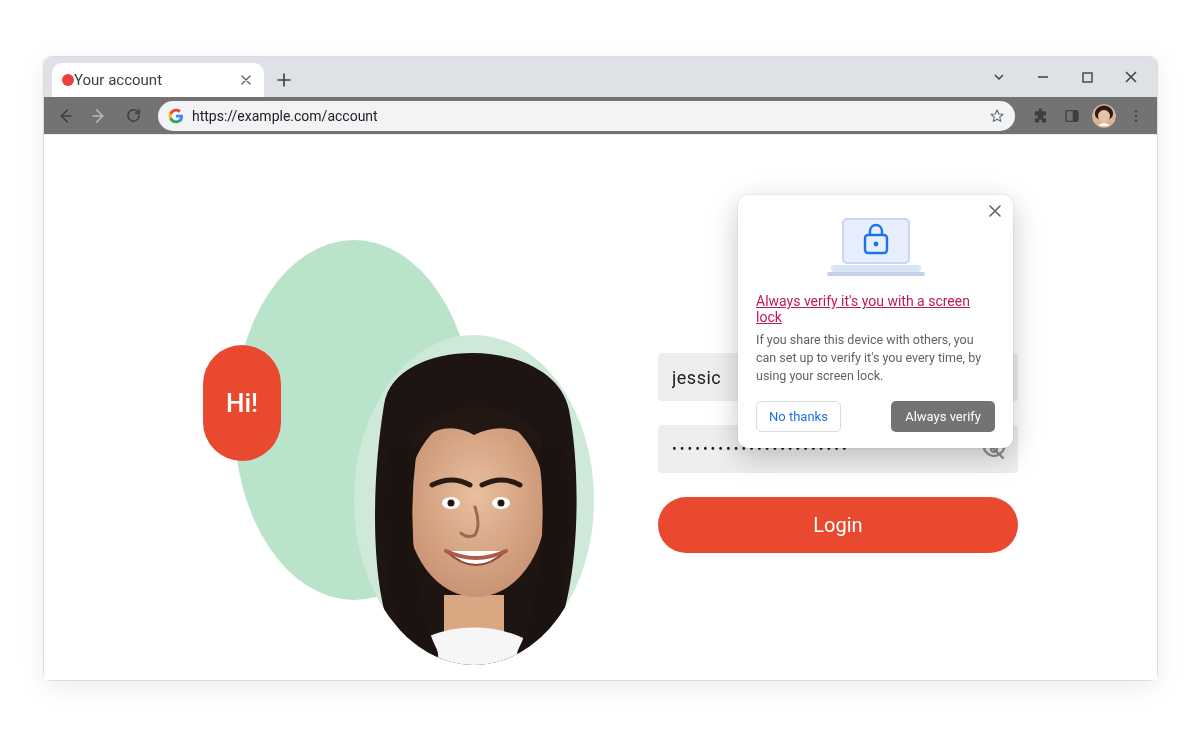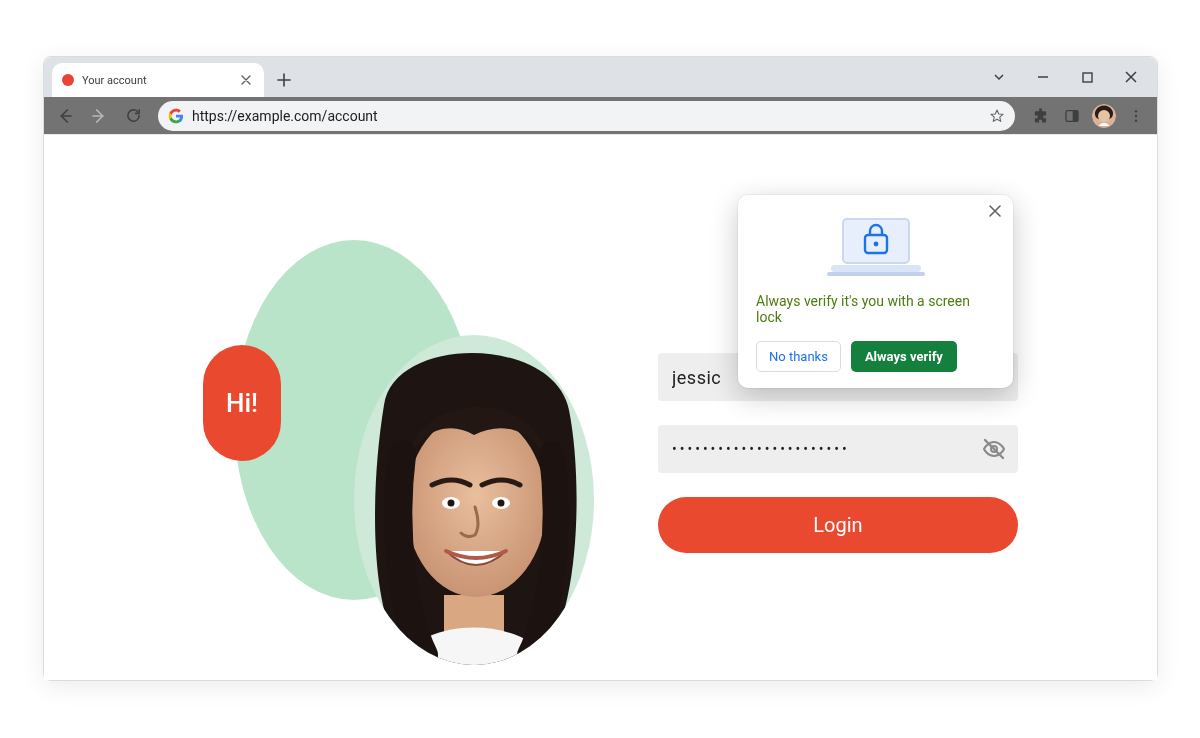--- a/index.html
+++ b/index.html
@@ -13,21 +13,21 @@
     box-shadow: 0 6px 24px rgba(0,0,0,.08);
   }
   .titlebar {
     height: 40px; background: #dee1e6; border-radius: 8px 8px 0 0;
     display: flex; align-items: flex-end; position: relative;
   }
   .tab {
     margin-left: 8px; height: 34px; width: 212px;
     background: #fff; border-radius: 10px 10px 0 0;
     display: flex; align-items: center; padding: 0 10px;
-    font-size: 11px; color: #3c4043; gap: 8px;
+    font-size: 15px; color: #3c4043; gap: 0;
   }
   .tab .favicon { width: 12px; height: 12px; border-radius: 50%; background: #ea4335; flex: 0 0 auto; }
   .tab .tabtitle { flex: 1 1 auto; white-space: nowrap; overflow: hidden; text-overflow: ellipsis; }
   .tab .tabclose { width: 16px; height: 16px; display:flex; align-items:center; justify-content:center; color:#5f6368; font-size: 14px; }
   .newtab {
     width: 28px; height: 28px; margin: 0 0 3px 6px; border-radius: 50%;
     display:flex; align-items:center; justify-content:center; color:#3c4043; font-size:18px;
   }
   .wincontrols {
     position: absolute; right: 4px; top: 0; height: 40px;
@@ -93,30 +93,30 @@
   }
 
   
   .popup {
     position:absolute; left:694px; top:60px; width:275px;
     background:#fff; border-radius:10px; box-shadow: 0 8px 28px rgba(0,0,0,.22), 0 0 0 1px rgba(0,0,0,.04);
     padding: 14px 18px 16px 18px;
   }
   .popup-close { position:absolute; right:12px; top:10px; color:#5f6368; font-size:16px; cursor:pointer; }
   .popup-illus { display:flex; justify-content:center; padding: 4px 0 10px 0; }
-  .popup-title { font-size:14px; color:#4d7c0f; margin-bottom:6px; }
+  .popup-title { font-size:14px; color:#be185d; margin-bottom:6px;text-decoration:underline; }
   .popup-body { font-size:12.5px; color:#5f6368; line-height:1.45; }
-  .popup-actions { margin-top:16px; display:flex; justify-content:flex-start; gap:10px; }
+  .popup-actions { margin-top:16px; display:flex; justify-content:space-between; gap:10px; }
   .btn-secondary {
     background:#fff; border:1px solid #dadce0; color:#1a73e8; font-size:13px;
     padding:7px 12px; border-radius:5px; cursor:pointer;
   }
   .btn-primary {
-    background:#15803d; border:none; color:#fff; font-size:13px;
-    padding:8px 14px; border-radius:5px; cursor:pointer;font-weight:bold;
+    background:#737373; border:none; color:#fff; font-size:13px;
+    padding:8px 14px; border-radius:5px; cursor:pointer;
   }
 
   svg { display:block; }
 </style>
 </head>
 <body>
 
 <div class="window">
 
   <div class="titlebar">
@@ -305,20 +305,21 @@
         <svg width="110" height="70" viewBox="0 0 110 70">
           <rect x="22" y="6" width="66" height="44" rx="4" fill="#e8effc" stroke="#c9d7f3" stroke-width="2"></rect>
           <rect x="10" y="52" width="90" height="7" rx="3.5" fill="#dae4f7"></rect>
           <rect x="6" y="59" width="98" height="4" rx="2" fill="#c2d0ec"></rect>
           <rect x="44" y="22" width="22" height="18" rx="3" fill="none" stroke="#1a73e8" stroke-width="2.4"></rect>
           <path d="M49 22v-4a6 6 0 0 1 12 0v4" fill="none" stroke="#1a73e8" stroke-width="2.4"></path>
           <circle cx="55" cy="31" r="2.4" fill="#1a73e8"></circle>
         </svg>
       </div>
       <div class="popup-title">Always verify it's you with a screen lock</div>
+      <div class="popup-body">If you share this device with others, you can set up to verify it's you every time, by using your screen lock.</div>
       <div class="popup-actions">
         <button class="btn-secondary">No thanks</button>
         <button class="btn-primary">Always verify</button>
       </div>
     </div>
 
   </div>
 </div>
 
 </body></html>

